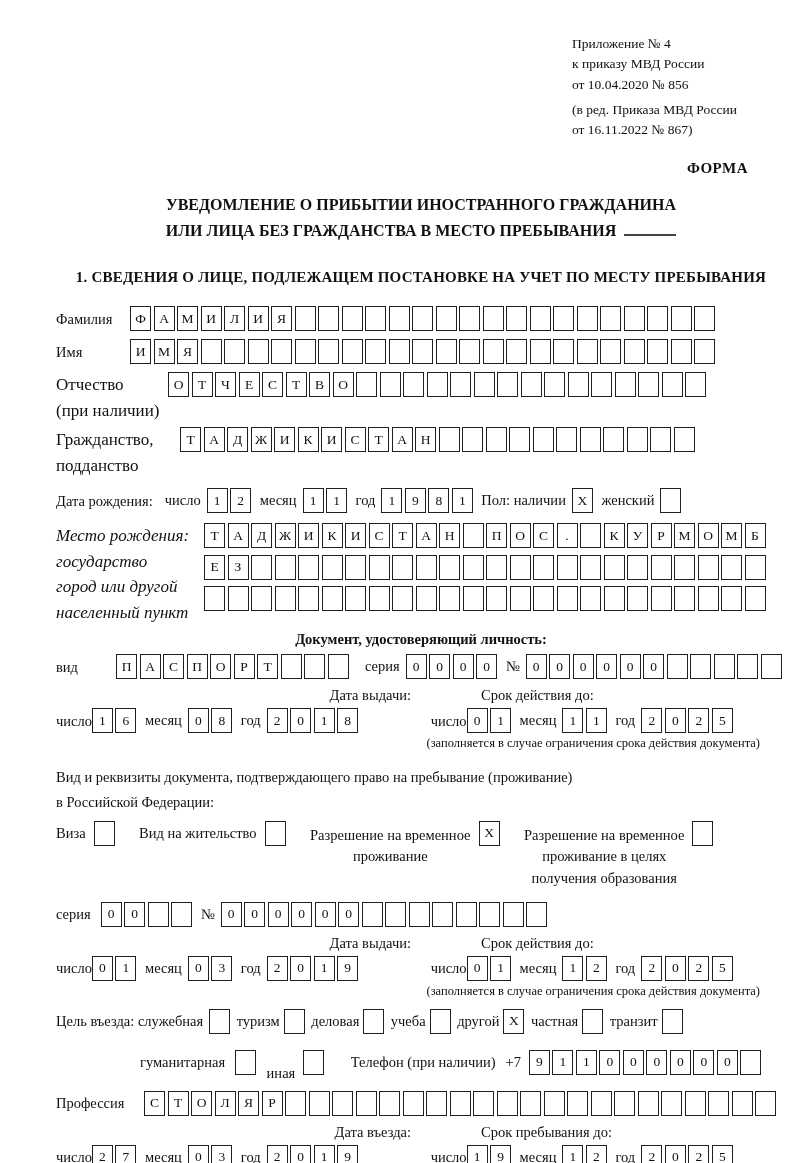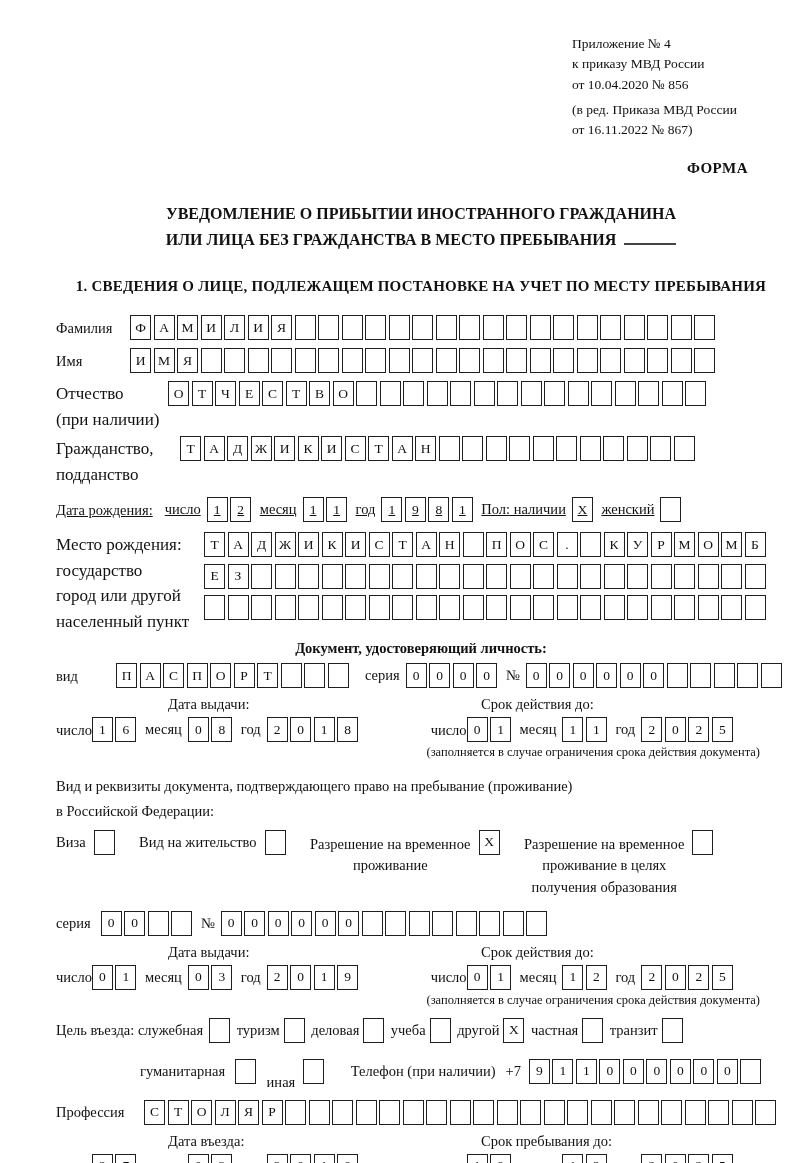--- a/index.html
+++ b/index.html
@@ -1,34 +1,34 @@
 <!DOCTYPE html>
 <html><head>
 <meta charset="utf-8">
 <style>
   html,body{margin:0;padding:0;background:#fff;}
   body{width:800px;height:1163px;font-family:"Liberation Serif",serif;color:#111;overflow:hidden;}
   .page{box-sizing:border-box;width:800px;height:1163px;padding:34px 14px 8px 56px;}
   .hdr{margin-left:auto;width:214px;font-size:13.5px;line-height:1.5;}
   .hdr .gap{height:5px;}
   .forma{margin-top:20px;text-align:right;padding-right:38px;font-weight:bold;font-size:15px;letter-spacing:.5px;}
-  .title{margin-top:24px;text-align:center;font-weight:bold;font-size:16px;line-height:1.6;}
+  .title{margin-top:15px;text-align:center;font-weight:bold;font-size:16px;line-height:1.6;}
   .title-underline{display:inline-block;width:52px;border-bottom:2.5px solid #444;height:1em;margin-left:8px;vertical-align:baseline;}
   .sect{margin-top:26px;text-align:center;font-weight:bold;font-size:15px;letter-spacing:.2px;}
   .row{display:flex;align-items:flex-start;margin-top:8px;}
   .rowc{display:flex;align-items:center;margin-top:8px;}
   .lbl{font-size:14.5px;line-height:1.3;padding-top:4px;flex:none;}
   .lbl2{font-size:17px;line-height:1.5;flex:none;}
-  .w74{width:74px;} .w60{width:60px;} .w112{width:112px;} .w124{width:124px;} .w148{width:148px;} .w88{width:88px;}
+  .w74{width:74px;} .w60{width:60px;} .w112{width:112px;} .w124{width:124px;} .w148{width:148px;font-style:italic;} .w88{width:88px;}
   .cells{display:flex;flex:none;}
   .cell{flex:none;box-sizing:border-box;width:21px;height:25px;border:1.8px solid #1f1f1f;margin-right:2.5px;display:flex;align-items:center;justify-content:center;font-size:13.5px;background:#fff;}
   .mcol .cells{margin-bottom:6.5px;}
   .inl{font-size:14.5px;padding:4px 6px 0 6px;flex:none;}
   .docline{margin-top:6px;text-align:center;font-weight:bold;font-size:14.5px;}
-  .dhead{display:flex;margin-top:8px;font-size:14.5px;}
+  .dhead{display:flex;margin-top:8px;font-size:14.5px;text-align:right;}
   .dhead .l{padding-left:112px;width:243px;box-sizing:content-box;flex:none;}
   .dhead .r{padding-left:70px;}
   .note{margin-top:3px;text-align:right;padding-right:26px;font-size:12.5px;}
   .para{margin-top:14px;font-size:14.5px;line-height:1.7;}
   .cbitem{display:flex;align-items:flex-start;flex:none;}
   .cbl{font-size:14.5px;padding-top:4px;}
   .cbl.center{white-space:pre-line;text-align:center;line-height:1.5;}
   .cbx{margin-left:8px;margin-top:0;}
   .gap6{width:6px;flex:none;} .gap10{width:10px;flex:none;} .gap22{width:22px;flex:none;} .gap70{width:70px;flex:none;}
 </style>
@@ -173,21 +173,21 @@
         <span class="cell"></span>
         <span class="cell"></span>
         <span class="cell"></span>
         <span class="cell"></span>
         <span class="cell"></span>
         <span class="cell"></span>
         <span class="cell"></span>
       </span>
   </div>
 
-  <div class="rowc" style="margin-top:10px;text-decoration:underline;">
+  <div class="rowc" style="margin-top:10px;">
     <span class="lbl" style="padding-top:0;">Дата рождения:</span>
     <span class="inl" style="padding-top:0;padding-left:12px;">число</span>
     <span class="cells">
         <span class="cell">1</span>
         <span class="cell">2</span>
       </span>
     <span class="inl" style="padding-top:0;">месяц</span>
     <span class="cells">
         <span class="cell">1</span>
         <span class="cell">1</span>

